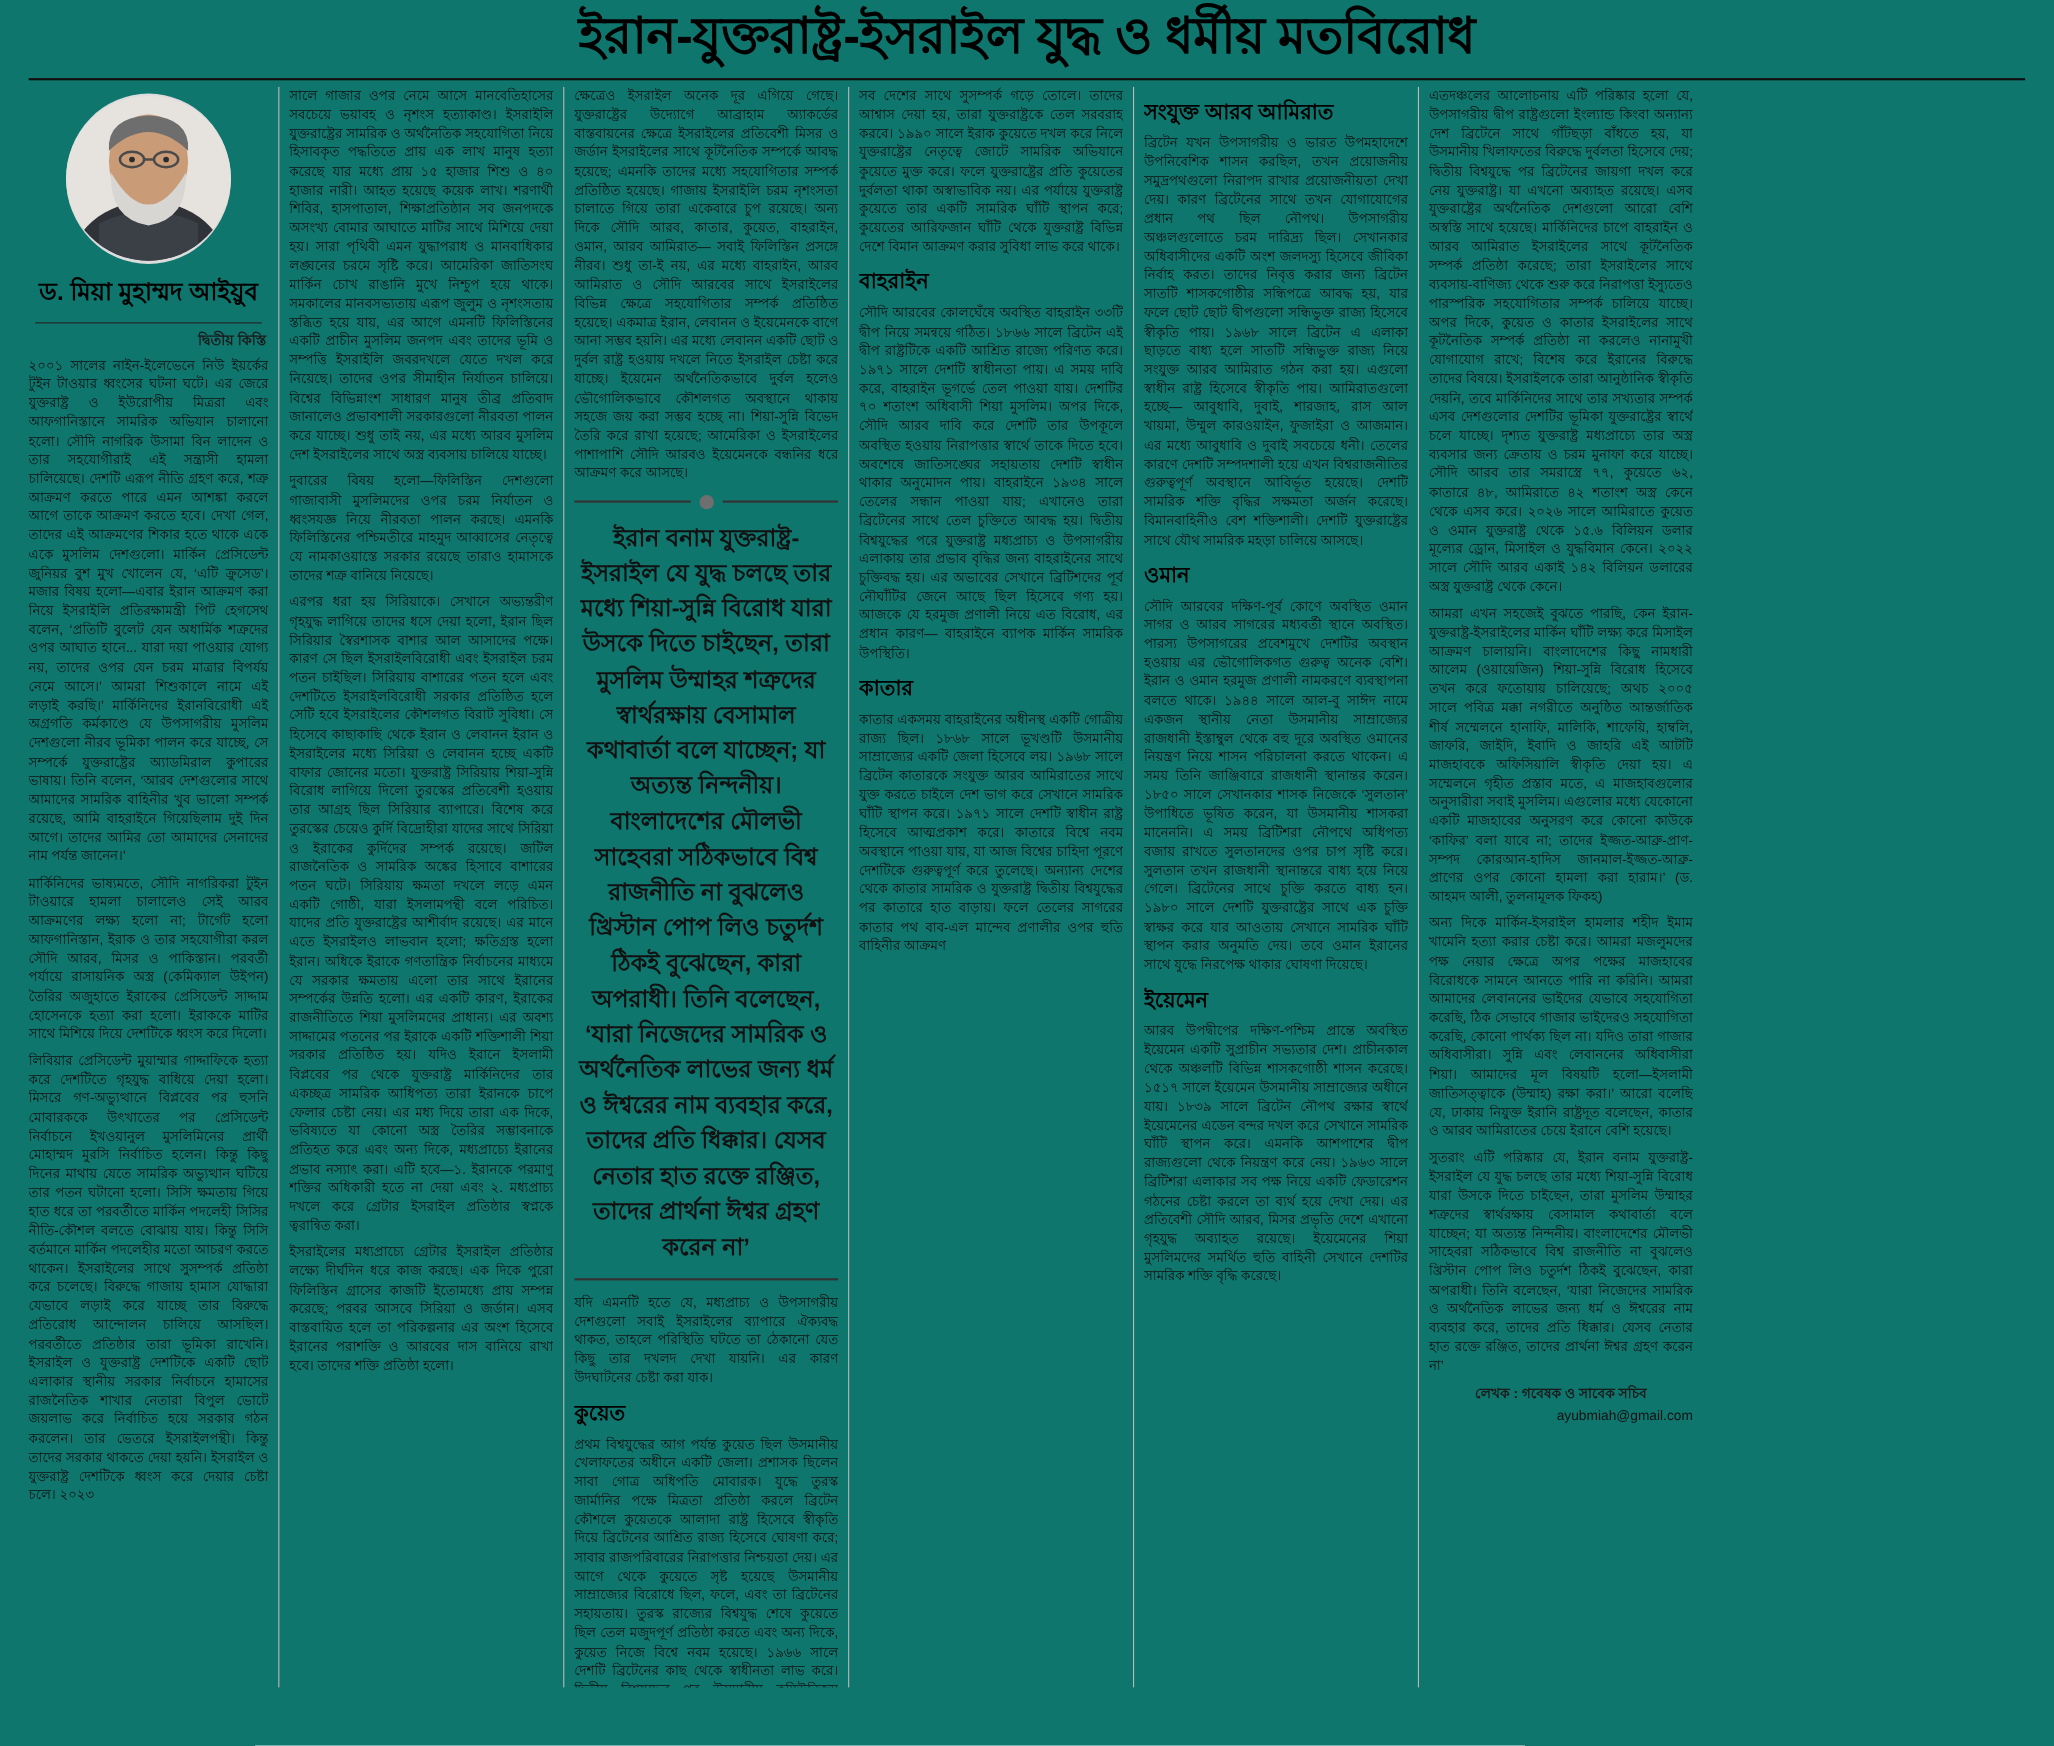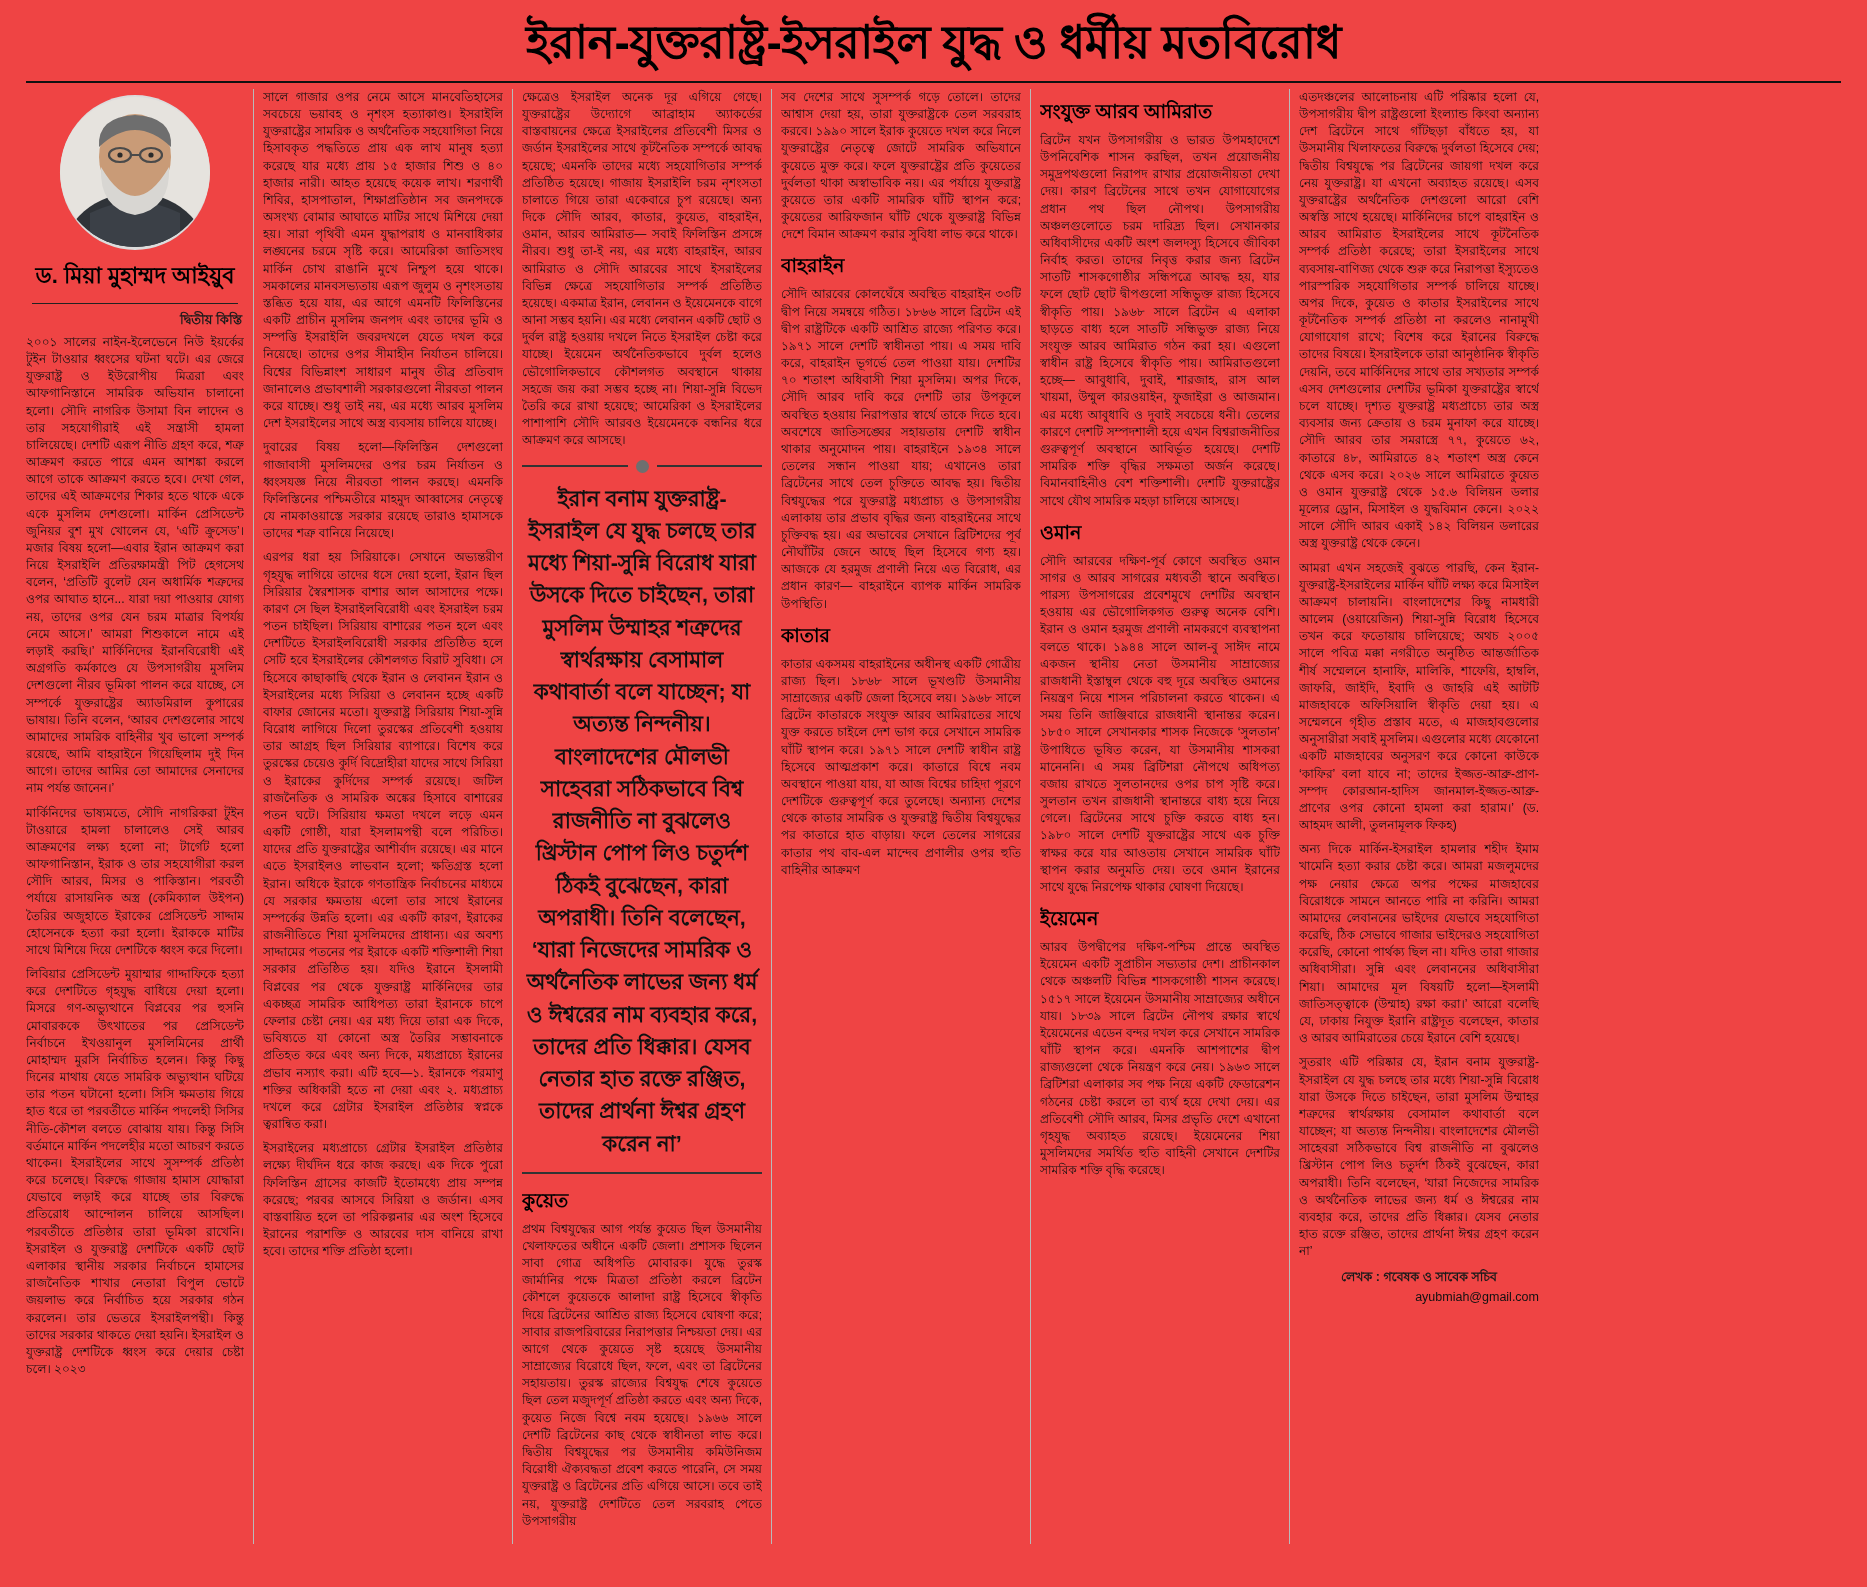--- a/index.html
+++ b/index.html
@@ -12,22 +12,22 @@
     height: 1587px;
     font-family: "Liberation Sans", sans-serif;
     color: #1a1a1a;
     overflow: hidden;
   }
   .page {
     position: relative;
     width: 1867px;
     height: 1587px;
     box-sizing: border-box;
-    padding: 10px 26px 8px 26px;
-    background: #ef4444;
+    padding: 0 26px 8px 26px;
+    background: #0f766e;
   }
   
   .headline {
     text-align: center;
     font-size: 46px;
     font-weight: 700;
     letter-spacing: -0.5px;
     line-height: 1.15;
     padding: 6px 0 10px 0;
     color: #000;
@@ -200,20 +200,21 @@
       <p class="txt">ক্ষেত্রেও ইসরাইল অনেক দূর এগিয়ে গেছে। যুক্তরাষ্ট্রের উদ্যোগে আব্রাহাম অ্যাকর্ডের বাস্তবায়নের ক্ষেত্রে ইসরাইলের প্রতিবেশী মিসর ও জর্ডান ইসরাইলের সাথে কূটনৈতিক সম্পর্কে আবদ্ধ হয়েছে; এমনকি তাদের মধ্যে সহযোগিতার সম্পর্ক প্রতিষ্ঠিত হয়েছে। গাজায় ইসরাইলি চরম নৃশংসতা চালাতে গিয়ে তারা একেবারে চুপ রয়েছে। অন্য দিকে সৌদি আরব, কাতার, কুয়েত, বাহরাইন, ওমান, আরব আমিরাত— সবাই ফিলিস্তিন প্রসঙ্গে নীরব। শুধু তা-ই নয়, এর মধ্যে বাহরাইন, আরব আমিরাত ও সৌদি আরবের সাথে ইসরাইলের বিভিন্ন ক্ষেত্রে সহযোগিতার সম্পর্ক প্রতিষ্ঠিত হয়েছে। একমাত্র ইরান, লেবানন ও ইয়েমেনকে বাগে আনা সম্ভব হয়নি। এর মধ্যে লেবানন একটি ছোট ও দুর্বল রাষ্ট্র হওয়ায় দখলে নিতে ইসরাইল চেষ্টা করে যাচ্ছে। ইয়েমেন অর্থনৈতিকভাবে দুর্বল হলেও ভৌগোলিকভাবে কৌশলগত অবস্থানে থাকায় সহজে জয় করা সম্ভব হচ্ছে না। শিয়া-সুন্নি বিভেদ তৈরি করে রাখা হয়েছে; আমেরিকা ও ইসরাইলের পাশাপাশি সৌদি আরবও ইয়েমেনকে বন্ধনির ধরে আক্রমণ করে আসছে।</p>
       <div class="pullquote-wrap">
         <div class="pq-sep">
           <span class="pq-line"></span>
           <span class="pq-dot"></span>
           <span class="pq-line"></span>
         </div>
         <div class="pullquote">ইরান বনাম যুক্তরাষ্ট্র-ইসরাইল যে যুদ্ধ চলছে তার মধ্যে শিয়া-সুন্নি বিরোধ যারা উসকে দিতে চাইছেন, তারা মুসলিম উম্মাহর শত্রুদের স্বার্থরক্ষায় বেসামাল কথাবার্তা বলে যাচ্ছেন; যা অত্যন্ত নিন্দনীয়। বাংলাদেশের মৌলভী সাহেবরা সঠিকভাবে বিশ্ব রাজনীতি না বুঝলেও খ্রিস্টান পোপ লিও চতুর্দশ ঠিকই বুঝেছেন, কারা অপরাধী। তিনি বলেছেন, ‘যারা নিজেদের সামরিক ও অর্থনৈতিক লাভের জন্য ধর্ম ও ঈশ্বরের নাম ব্যবহার করে, তাদের প্রতি ধিক্কার। যেসব নেতার হাত রক্তে রঞ্জিত, তাদের প্রার্থনা ঈশ্বর গ্রহণ করেন না’</div>
         <div class="pq-bottom"></div>
       </div>
+      <p class="txt">যদি এমনটি হতে যে, মধ্যপ্রাচ্য ও উপসাগরীয় দেশগুলো সবাই ইসরাইলের ব্যাপারে ঐক্যবদ্ধ থাকত, তাহলে পরিস্থিতি ঘটতে তা ঠেকানো যেত কিছু তার দখলদ দেখা যায়নি। এর কারণ উদঘাটনের চেষ্টা করা যাক।</p>
       <div class="sub-head">কুয়েত</div>
       <p class="txt">প্রথম বিশ্বযুদ্ধের আগ পর্যন্ত কুয়েত ছিল উসমানীয় খেলাফতের অধীনে একটি জেলা। প্রশাসক ছিলেন সাবা গোত্র অধিপতি মোবারক। যুদ্ধে তুরস্ক জার্মানির পক্ষে মিত্রতা প্রতিষ্ঠা করলে ব্রিটেন কৌশলে কুয়েতকে আলাদা রাষ্ট্র হিসেবে স্বীকৃতি দিয়ে ব্রিটেনের আশ্রিত রাজ্য হিসেবে ঘোষণা করে; সাবার রাজপরিবারের নিরাপত্তার নিশ্চয়তা দেয়। এর আগে থেকে কুয়েতে সৃষ্ট হয়েছে উসমানীয় সাম্রাজ্যের বিরোধে ছিল, ফলে, এবং তা ব্রিটেনের সহায়তায়। তুরস্ক রাজ্যের বিশ্বযুদ্ধ শেষে কুয়েতে ছিল তেল মজুদপূর্ণ প্রতিষ্ঠা করতে এবং অন্য দিকে, কুয়েত নিজে বিশ্বে নবম হয়েছে। ১৯৬৬ সালে দেশটি ব্রিটেনের কাছ থেকে স্বাধীনতা লাভ করে। দ্বিতীয় বিশ্বযুদ্ধের পর উসমানীয় কমিউনিজম বিরোধী ঐক্যবদ্ধতা প্রবেশ করতে পারেনি, সে সময় যুক্তরাষ্ট্র ও ব্রিটেনের প্রতি এগিয়ে আসে। তবে তাই নয়, যুক্তরাষ্ট্র দেশটিতে তেল সরবরাহ পেতে উপসাগরীয়</p>
     </div>
     <div class="vline"></div>
 
     <div class="col">
       <p class="txt">সব দেশের সাথে সুসম্পর্ক গড়ে তোলে। তাদের আশ্বাস দেয়া হয়, তারা যুক্তরাষ্ট্রকে তেল সরবরাহ করবে। ১৯৯০ সালে ইরাক কুয়েতে দখল করে নিলে যুক্তরাষ্ট্রের নেতৃত্বে জোটে সামরিক অভিযানে কুয়েতে মুক্ত করে। ফলে যুক্তরাষ্ট্রের প্রতি কুয়েতের দুর্বলতা থাকা অস্বাভাবিক নয়। এর পর্যায়ে যুক্তরাষ্ট্র কুয়েতে তার একটি সামরিক ঘাঁটি স্থাপন করে; কুয়েতের আরিফজান ঘাঁটি থেকে যুক্তরাষ্ট্র বিভিন্ন দেশে বিমান আক্রমণ করার সুবিধা লাভ করে থাকে।</p>
       <div class="sub-head">বাহরাইন</div>
       <p class="txt">সৌদি আরবের কোলঘেঁষে অবস্থিত বাহরাইন ৩৩টি দ্বীপ নিয়ে সমন্বয়ে গঠিত। ১৮৬৬ সালে ব্রিটেন এই দ্বীপ রাষ্ট্রটিকে একটি আশ্রিত রাজ্যে পরিণত করে। ১৯৭১ সালে দেশটি স্বাধীনতা পায়। এ সময় দাবি করে, বাহরাইন ভূগর্ভে তেল পাওয়া যায়। দেশটির ৭০ শতাংশ অধিবাসী শিয়া মুসলিম। অপর দিকে, সৌদি আরব দাবি করে দেশটি তার উপকূলে অবস্থিত হওয়ায় নিরাপত্তার স্বার্থে তাকে দিতে হবে। অবশেষে জাতিসঙ্ঘের সহায়তায় দেশটি স্বাধীন থাকার অনুমোদন পায়। বাহরাইনে ১৯৩৪ সালে তেলের সন্ধান পাওয়া যায়; এখানেও তারা ব্রিটেনের সাথে তেল চুক্তিতে আবদ্ধ হয়। দ্বিতীয় বিশ্বযুদ্ধের পরে যুক্তরাষ্ট্র মধ্যপ্রাচ্য ও উপসাগরীয় এলাকায় তার প্রভাব বৃদ্ধির জন্য বাহরাইনের সাথে চুক্তিবদ্ধ হয়। এর অভাবের সেখানে ব্রিটিশদের পূর্ব নৌঘাঁটির জেনে আছে ছিল হিসেবে গণ্য হয়। আজকে যে হরমুজ প্রণালী নিয়ে এত বিরোধ, এর প্রধান কারণ— বাহরাইনে ব্যাপক মার্কিন সামরিক উপস্থিতি।</p>
       <div class="sub-head">কাতার</div>

